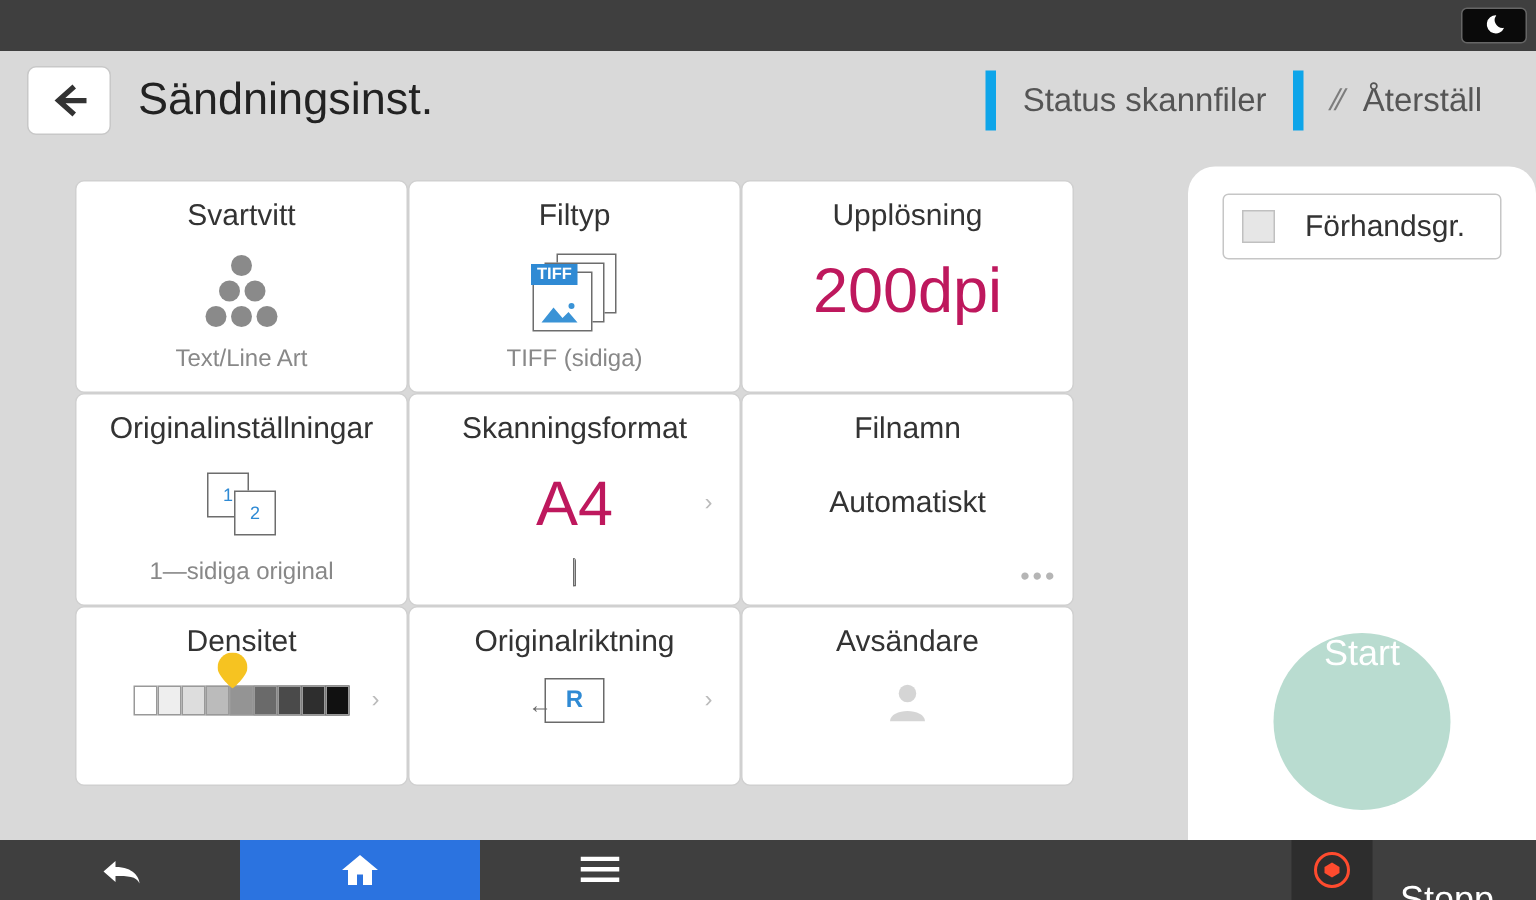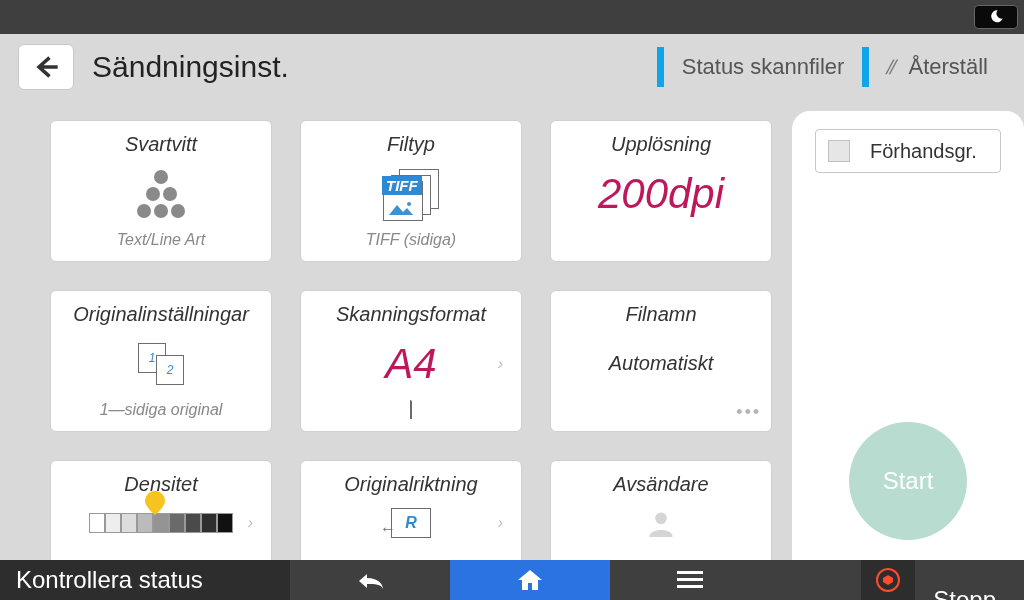--- a/index.html
+++ b/index.html
@@ -9,51 +9,51 @@
   .header { height: 66px; background: #d9d9d9; display: flex; align-items: center; padding: 0 18px; }
   .back-button { width: 56px; height: 46px; background: #fff; border: 1px solid #c8c8c8; border-radius: 6px; display: flex; align-items: center; justify-content: center; margin-right: 18px; cursor: pointer; }
   .back-button svg { width: 28px; height: 28px; stroke: #333; stroke-width: 3; fill: none; }
   .header-title { font-size: 30px; color: #222; flex: 0 0 auto; }
   .header-spacer { flex: 1; }
   .header-link { font-size: 22px; color: #555; padding: 0 18px; border-left: 7px solid #0ea5e9; height: 40px; display: flex; align-items: center; cursor: pointer; }
   .header-link:first-of-type { border-left: none; }
   .reset-icon { margin-right: 14px; color: #7d7d7d; font-size: 20px; transform: skewX(-15deg); letter-spacing: -2px; }
   .body { display: flex; height: 460px; }
   .grid-area { flex: 1; padding: 0 10px 0 50px; overflow: hidden; }
-  .grid { display: grid; grid-template-columns: repeat(3, 222px); gap: 28px; padding-top: 20px; font-style: italic; }
+  .grid { display: grid; grid-template-columns: repeat(3, 222px); gap: 0; padding-top: 20px; }
   .tile { background: #fff; border: 1px solid #d0d0d0; border-radius: 6px; height: 142px; position: relative; display: flex; flex-direction: column; align-items: center; justify-content: space-between; padding: 12px 8px 10px; cursor: pointer; }
   .tile-title { font-size: 20px; color: #333; text-align: center; }
   .tile-big { font-size: 42px; color: #be185d; font-weight: 400; }
   .tile-sub { font-size: 16px; color: #888; text-align: center; min-height: 20px; }
   .tile-mid { flex: 1; display: flex; align-items: center; justify-content: center; width: 100%; position: relative; }
   .chev { position: absolute; right: 10px; top: 50%; transform: translateY(-50%); color: #bbb; font-size: 16px; }
   .dots { position: absolute; right: 10px; bottom: 8px; color: #b5b5b5; font-size: 18px; letter-spacing: 2px; }
   .right-panel { width: 232px; background: #fff; border-top-left-radius: 18px; border-top-right-radius: 18px; margin-right: 0; padding: 18px 16px 0; display: flex; flex-direction: column; align-items: center; margin-top: 11px; }
   .preview-btn { width: 186px; height: 44px; border: 1px solid #c6c6c6; border-radius: 4px; background: #fff; display: flex; align-items: center; padding: 0 12px; cursor: pointer; }
   .preview-check { width: 22px; height: 22px; background: #e6e6e6; border: 1px solid #c0c0c0; margin-right: 20px; }
   .preview-label { font-size: 20px; color: #333; }
-  .start-btn { margin-top: auto; margin-bottom: 20px; width: 118px; height: 118px; border-radius: 50%; background: #b9dcd0; display: flex; align-items: center; justify-content: center; color: #fff; font-size: 24px; cursor: pointer; }
+  .start-btn { margin-top: auto; margin-bottom: 20px; width: 118px; height: 118px; border-radius: 50%; background: #b9dcd0; display: flex; align-items: flex-start; justify-content: center; color: #fff; font-size: 24px; cursor: pointer; }
   .bottom-bar { height: 40px; background: #3f3f3f; display: flex; align-items: stretch; color: #fff; }
   .status-seg { width: 290px; background: #2d2d2d; display: flex; align-items: center; padding-left: 16px; font-size: 24px; cursor: pointer; }
   .nav-seg { width: 160px; display: flex; align-items: center; justify-content: center; cursor: pointer; }
   .nav-seg.home { background: #2b73e0; }
   .stop-seg { margin-left: auto; display: flex; align-items: center; cursor: pointer; }
   .stop-icon { width: 54px; height: 40px; background: #2d2d2d; display: flex; align-items: center; justify-content: center; }
   .stop-circle { width: 24px; height: 24px; border: 2px solid #ff4b2e; border-radius: 50%; display:flex; align-items:center; justify-content:center; }
   .stop-label { padding: 0 28px 0 18px; font-size: 24px; margin-top: 40px; }
   
   .bw-dots { display:flex; flex-direction:column; align-items:center; gap:3px; }
   .bw-dots .row { display:flex; gap:3px; }
   .bw-dots .dot { width:14px; height:14px; border-radius:50%; background:#8a8a8a; }
   .tiff-stack { position:relative; width:56px; height:50px; }
   .tiff-page { position:absolute; width:40px; height:40px; border:1.5px solid #6d6d6d; background:#fff; }
   .tiff-page.p3 { right:0; top:0; }
   .tiff-page.p2 { right:8px; top:6px; }
   .tiff-page.p1 { right:16px; top:12px; }
-  .tiff-label { position:absolute; top:-6px; left:-2px; background:#2f8ad4; color:#fff; font-size:15px; padding:1px 4px; font-weight:bold; }
+  .tiff-label { position:absolute; top:-6px; left:-2px; background:#2f8ad4; color:#fff; font-size:11px; padding:1px 4px; font-weight:bold; }
   .tiff-img { position:absolute; left:3px; bottom:3px; width:28px; height:18px; }
   .orig-pages { position:relative; width:46px; height:42px; }
   .orig-pages .pg { position:absolute; width:28px; height:30px; border:1.5px solid #6d6d6d; background:#fff; display:flex; align-items:center; justify-content:center; font-size:12px; color:#2f8ad4; }
   .orig-pages .pg.a { left:0; top:0; }
   .orig-pages .pg.b { right:0; bottom:0; }
   .density-bar { display:flex; align-items:flex-end; position:relative; }
   .density-bar .cell { width:16px; height:20px; border:1px solid #999; }
   .density-marker { position:absolute; top:-22px; left:56px; }
   .page-out { width:18px; height:14px; border:1.5px solid #6a6a6a; border-top-right-radius:6px; position:relative; }
   .orient-ic { width:40px; height:30px; border:1.5px solid #6a6a6a; position:relative; display:flex; align-items:center; justify-content:center; }
@@ -228,21 +228,20 @@
       <div class="preview-check"></div>
       <div class="preview-label">Förhandsgr.</div>
     </div>
     <div class="start-btn">
       <span>Start</span>
     </div>
   </div>
 </div>
 
 <div class="bottom-bar">
-  <div class="status-seg">Kontrollera status</div>
   <div class="nav-seg">
     <svg width="34" height="22" viewBox="0 0 34 22">
         <path d="M6 12 L14 5 L14 9 C26 9 30 16 30 20 C28 15 22 15 14 15 L14 19 Z" fill="#fff"></path>
       </svg>
   </div>
   <div class="nav-seg home">
     <svg class="home-ic" viewBox="0 0 28 24">
         <path d="M14 2 L26 12 L22 12 L22 22 L16 22 L16 15 L12 15 L12 22 L6 22 L6 12 L2 12 Z" fill="#fff"></path>
       </svg>
   </div>

